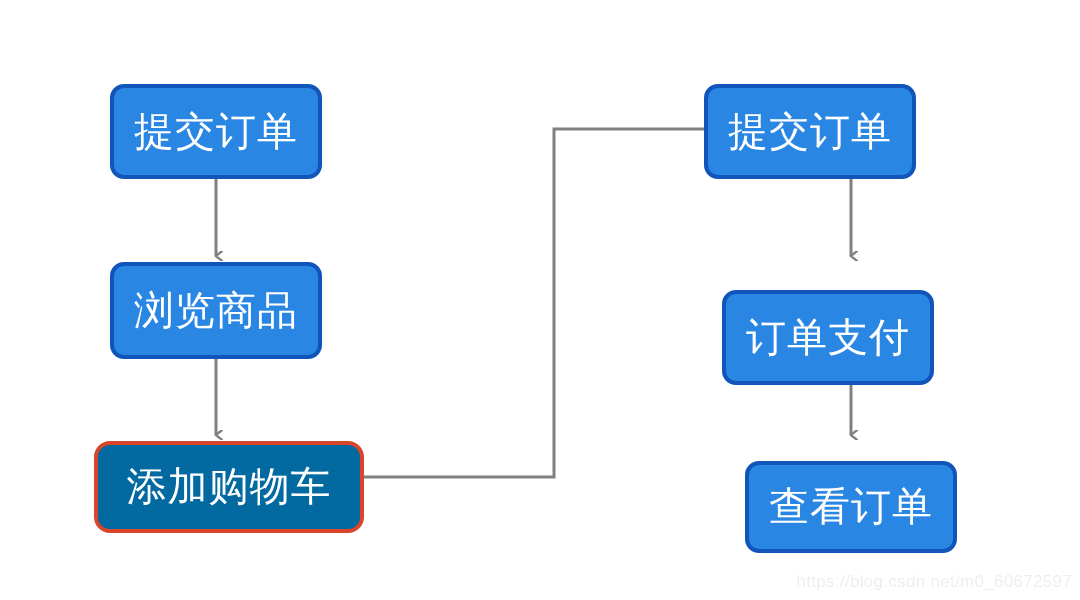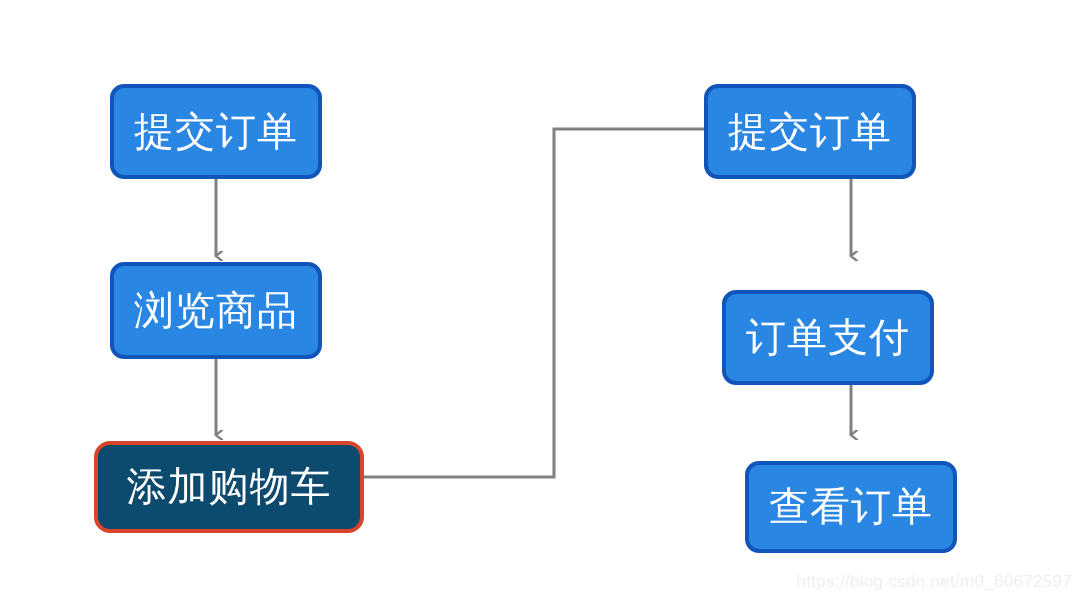--- a/index.html
+++ b/index.html
@@ -32,21 +32,21 @@
     line-height: 1;
     letter-spacing: 1px;
     white-space: nowrap;
     user-select: none;
   }
   .node.blue {
     background: #2986e2;
     border-color: #1155ba;
   }
   .node.orange {
-    background: #0c4a6e;
+    background: #0369a1;
     border-color: #d8452a;
     border-radius: 16px;
   }
   .node-label {
     display: block;
     transform: translateY(-1px);
   }
   
   #edges {
     position: absolute;

